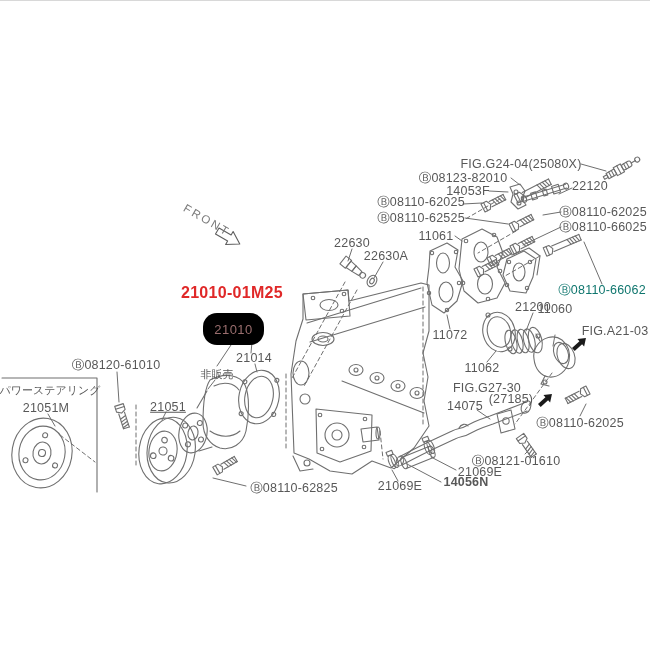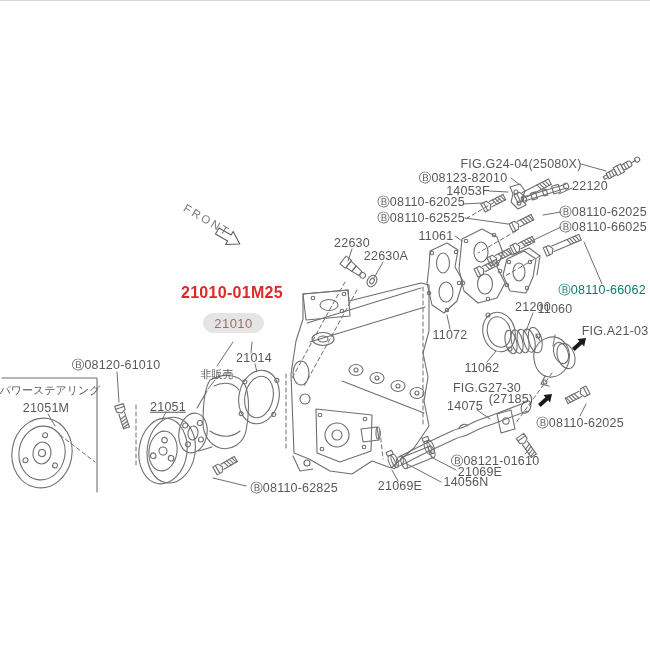--- a/index.html
+++ b/index.html
@@ -321,21 +321,21 @@
       <path d="M0,0 L10,0 L10,-3 L17,2 L10,7 L10,4 L0,4 Z" fill="#1a1a1a" stroke="none"></path>
     </g>
     <g transform="translate(538,403) rotate(-42)">
       <path d="M0,0 L10,0 L10,-3 L17,2 L10,7 L10,4 L0,4 Z" fill="#1a1a1a" stroke="none"></path>
     </g>
     <g transform="translate(219,227) rotate(30)">
       <path d="M0,0 L14,0 L14,-4 L26,3.5 L14,11 L14,7 L0,7 Z" fill="#ffffff" stroke="#5e5e5e"></path>
     </g>
   </svg>
 
-  <div id="highlight-bubble" style="left: 203px; top: 312px; width: 61px; height: 20px; background: #e5e5e5; color: rgb(154, 110, 110);">21010</div>
+  <div id="highlight-bubble" style="left: 203px; top: 312px; width: 61px; height: 32px; background: #000000; color: rgb(154, 110, 110);">21010</div>
 
   <div id="red-title" style="left: 232px; top: 292px; color: rgb(224, 40, 40);">21010-01M25</div>
 
   <div id="front-label" style="left: 207px; top: 219px;">FRONT</div>
 
 <div class="lbl" style="left: 521px; top: 163px; color: rgb(88, 88, 88);">FIG.G24-04(25080X)</div>
     <div class="lbl" style="left: 463px; top: 177px; color: rgb(88, 88, 88);">Ⓑ08123-82010</div>
     <div class="lbl" style="left: 468px; top: 190px; color: rgb(88, 88, 88);">14053F</div>
     <div class="lbl" style="left: 421px; top: 201px; color: rgb(88, 88, 88);">Ⓑ08110-62025</div>
     <div class="lbl" style="left: 590px; top: 185px; color: rgb(88, 88, 88);">22120</div>
@@ -354,18 +354,18 @@
     <div class="lbl" style="left: 168px; top: 406px; color: rgb(88, 88, 88); text-decoration: underline;">21051</div>
     <div class="lbl" style="left: 450px; top: 334px; color: rgb(88, 88, 88);">11072</div>
     <div class="lbl" style="left: 533px; top: 306px; color: rgb(88, 88, 88);">21200</div>
     <div class="lbl" style="left: 555px; top: 308px; color: rgb(88, 88, 88);">11060</div>
     <div class="lbl" style="left: 615px; top: 330px; color: rgb(88, 88, 88);">FIG.A21-03</div>
     <div class="lbl" style="left: 482px; top: 367px; color: rgb(88, 88, 88);">11062</div>
     <div class="lbl" style="left: 487px; top: 387px; color: rgb(88, 88, 88);">FIG.G27-30</div>
     <div class="lbl" style="left: 511px; top: 398px; color: rgb(88, 88, 88);">(27185)</div>
     <div class="lbl" style="left: 580px; top: 422px; color: rgb(88, 88, 88);">Ⓑ08110-62025</div>
     <div class="lbl" style="left: 465px; top: 405px; color: rgb(88, 88, 88);">14075</div>
-    <div class="lbl" style="left: 495px; top: 460px; color: rgb(88, 88, 88);">Ⓑ08121-01610</div>
+    <div class="lbl" style="left: 516px; top: 460px; color: rgb(88, 88, 88);">Ⓑ08121-01610</div>
     <div class="lbl" style="left: 480px; top: 471px; color: rgb(88, 88, 88);">21069E</div>
-    <div class="lbl" style="left: 466px; top: 481px; color: rgb(88, 88, 88);">14056N</div>
+    <div class="lbl" style="left: 466px; top: 481px; color: rgb(88, 88, 88); font-weight: bold;">14056N</div>
     <div class="lbl" style="left: 400px; top: 485px; color: rgb(88, 88, 88);">21069E</div>
     <div class="lbl" style="left: 294px; top: 487px; color: rgb(88, 88, 88);">Ⓑ08110-62825</div>
   </div>
 
 </body></html>

